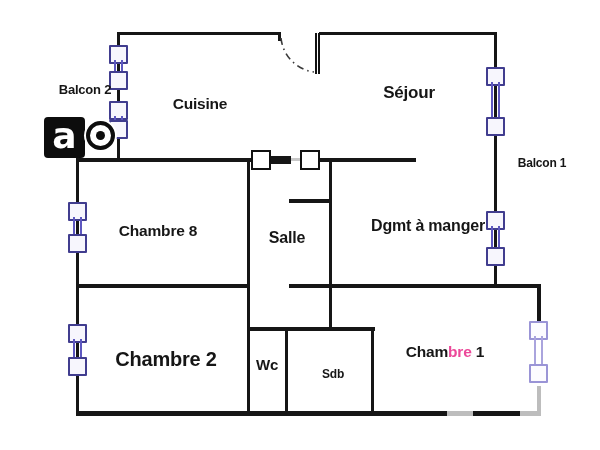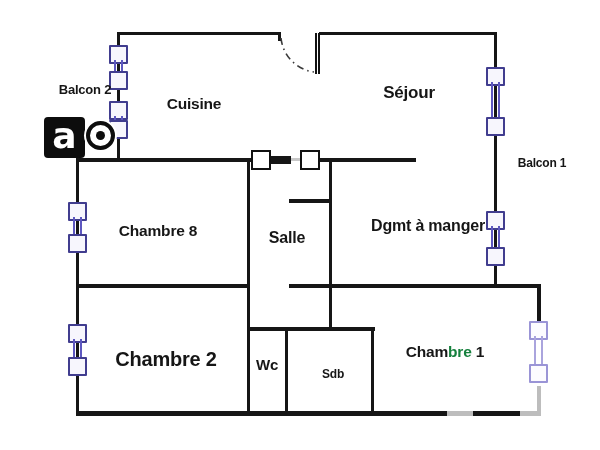--- a/index.html
+++ b/index.html
@@ -42,21 +42,21 @@
   }
   #logo-dot{
     position:absolute;left:86px;top:121px;width:21px;height:21px;
     background:#ffffff;border:4px solid #0d0d0d;border-radius:50%;
     box-shadow:0 0 0 2px #ffffff;
   }
   #logo-dot::after{
     content:"";position:absolute;left:6px;top:6px;width:9px;height:9px;
     background:#0d0d0d;border-radius:50%;
   }
-  .gray-text{color:#15803d;}
+  .gray-text{color:#ec4899;}
   svg.overlay{position:absolute;left:0;top:0;pointer-events:none;}
 </style>
 </head>
 <body>
 
 <div id="plan">
 
   <div class="wall" style="left:118px;top:32px;width:162px;height:3px"></div>
   <div class="wall" style="left:319px;top:32px;width:178px;height:3px"></div>
   <div class="wall" style="left:117px;top:32px;width:3px;height:129px"></div>
@@ -125,21 +125,21 @@
   <div class="window light" style="left:529px;top:321px;height:62px">
     <div class="sq top"></div>
       <div class="gl"></div>
       <div class="sq bot"></div>
   </div>
 
   <div id="logo-a">a</div>
   <div id="logo-dot"></div>
 
   <div class="lbl" style="left:85px;top:89px;font-size:13px">Balcon 2</div>
-  <div class="lbl" style="left:194px;top:104px;font-size:15.5px">Cuisine</div>
+  <div class="lbl" style="left:200px;top:104px;font-size:15.5px">Cuisine</div>
   <div class="lbl" style="left:409px;top:93px;font-size:17px">Séjour</div>
   <div class="lbl" style="left:542px;top:163px;font-size:12px">Balcon 1</div>
   <div class="lbl" style="left:158px;top:231px;font-size:15.5px">Chambre 8</div>
   <div class="lbl" style="left:287px;top:238px;font-size:16px">Salle</div>
   <div class="lbl" style="left:428px;top:226px;font-size:16px">Dgmt à manger</div>
   <div class="lbl" style="left:166px;top:359px;font-size:20px">Chambre 2</div>
   <div class="lbl" style="left:267px;top:364px;font-size:15px">Wc</div>
   <div class="lbl" style="left:333px;top:374px;font-size:12px">Sdb</div>
   <div class="lbl" style="left:445px;top:352px;font-size:15.5px"><span>Cham</span><span class="gray-text">bre</span><span> 1</span></div>
 

